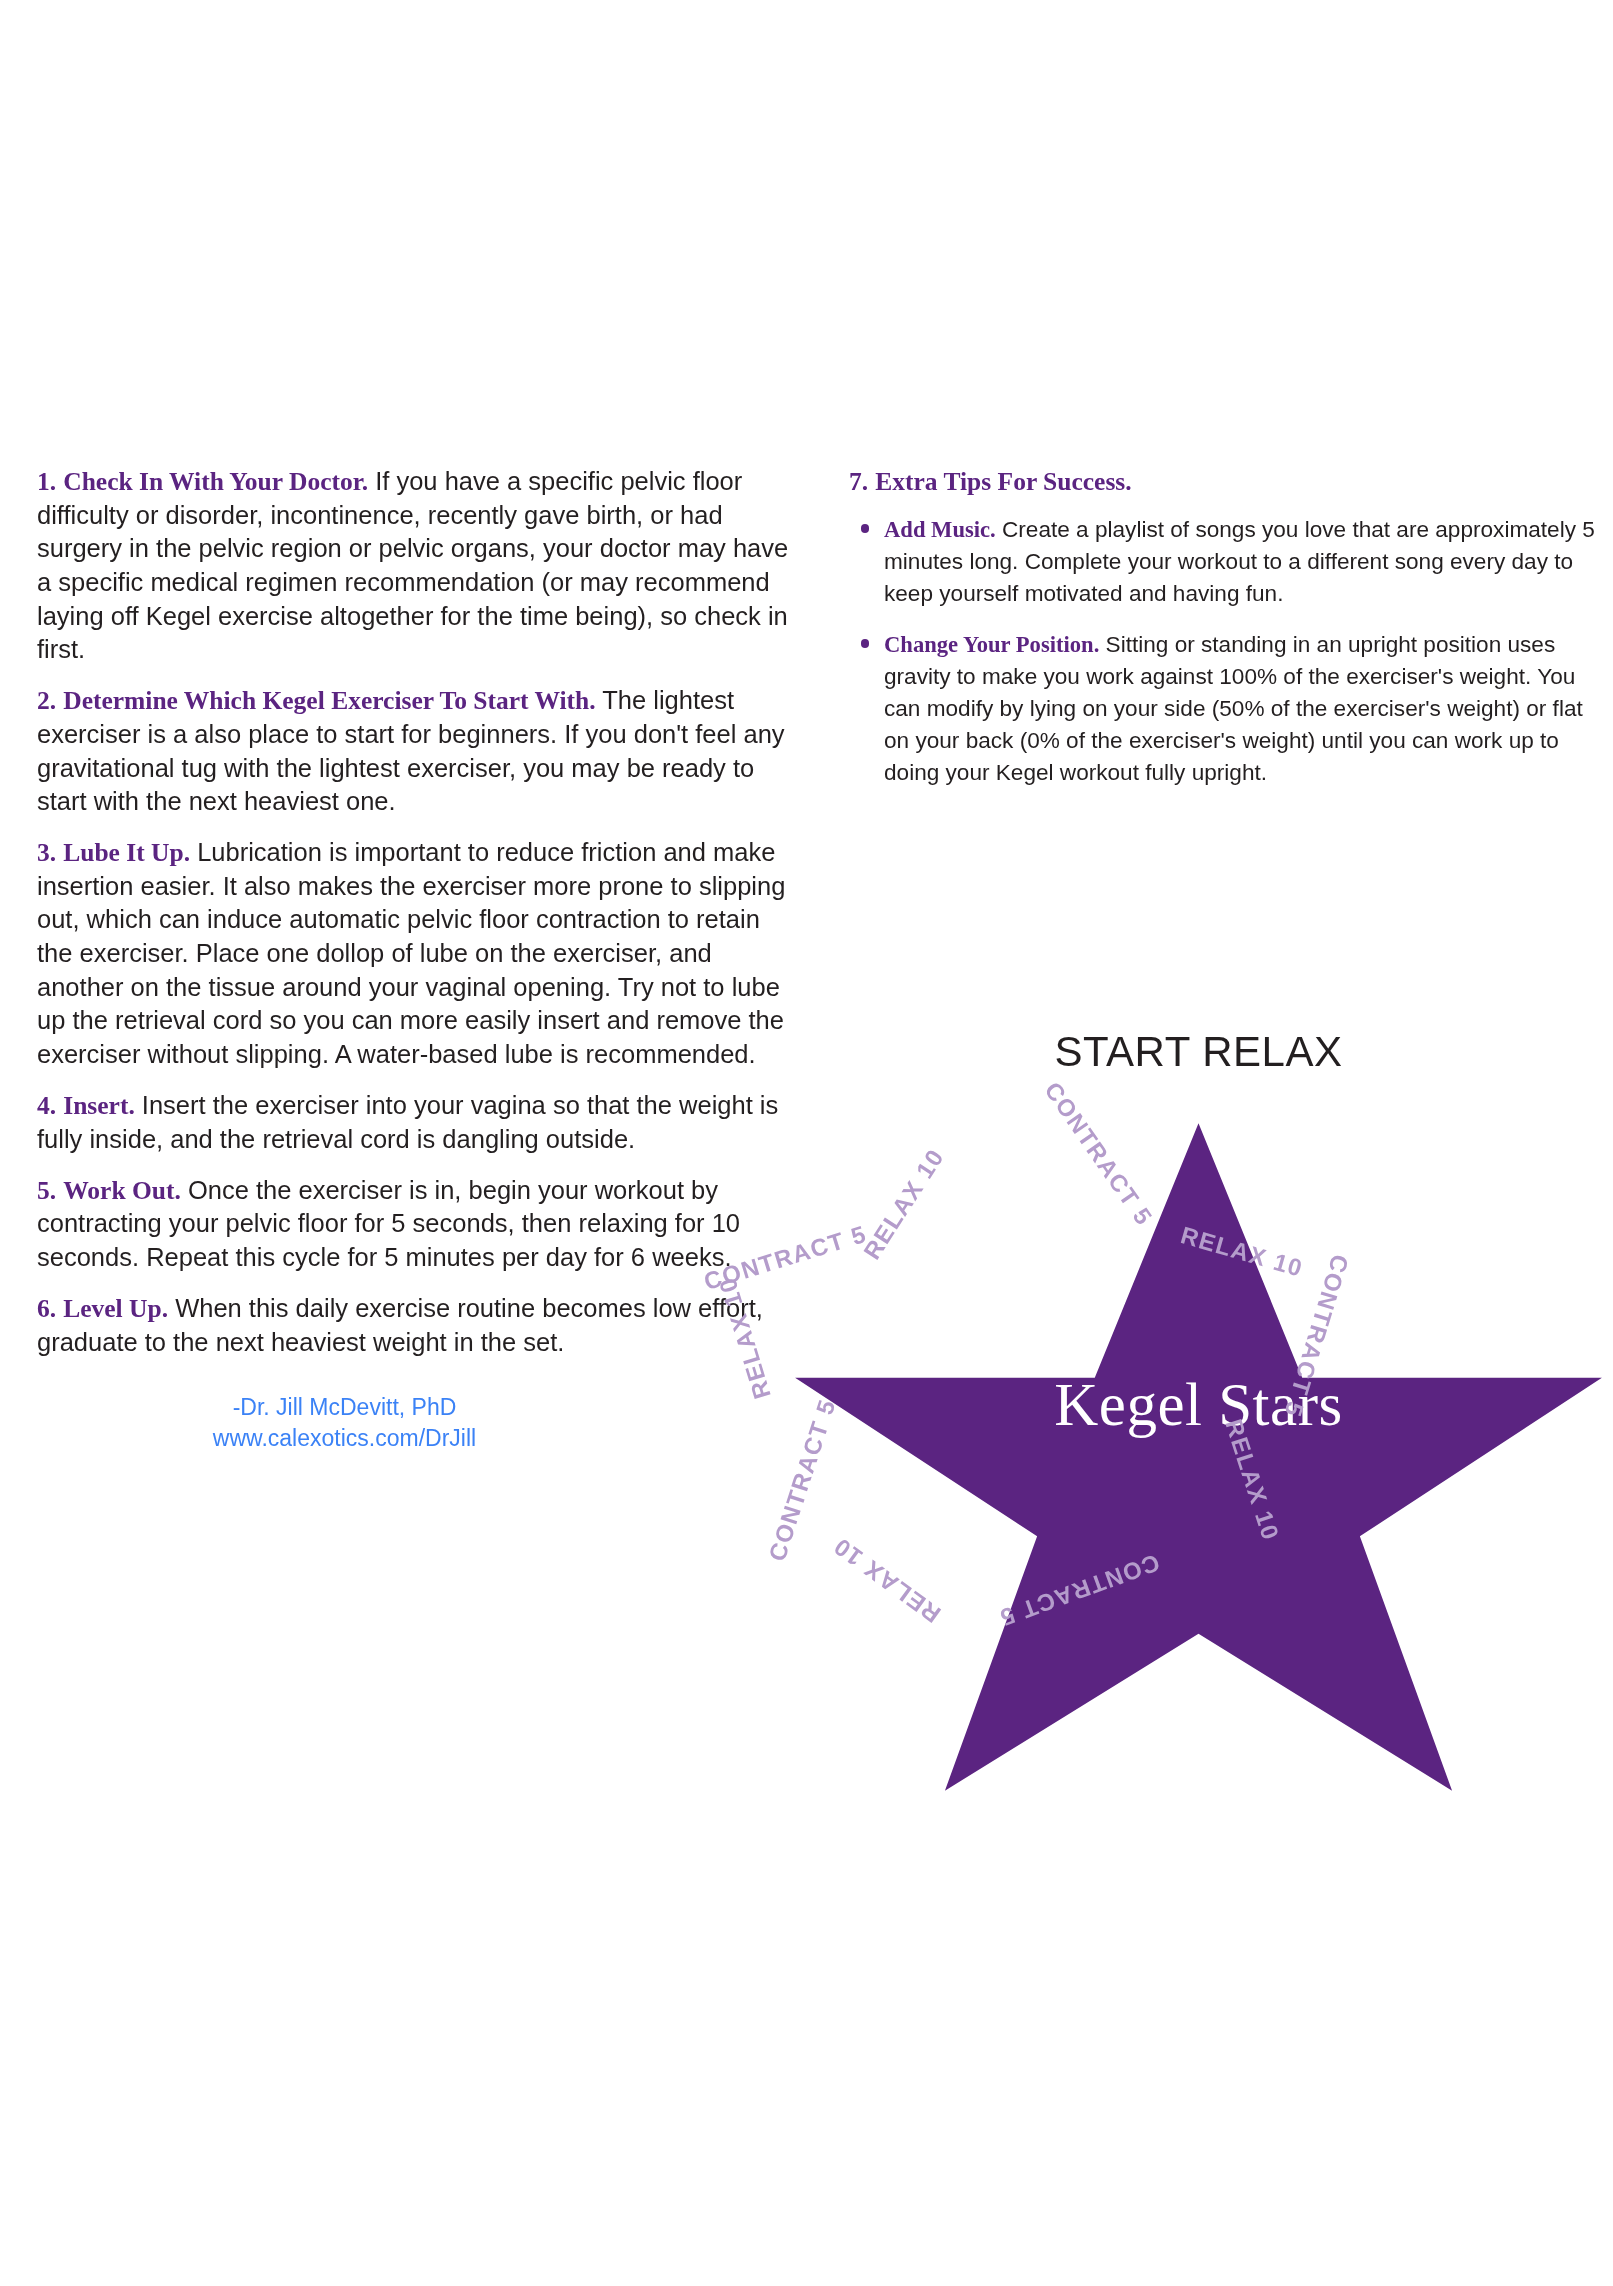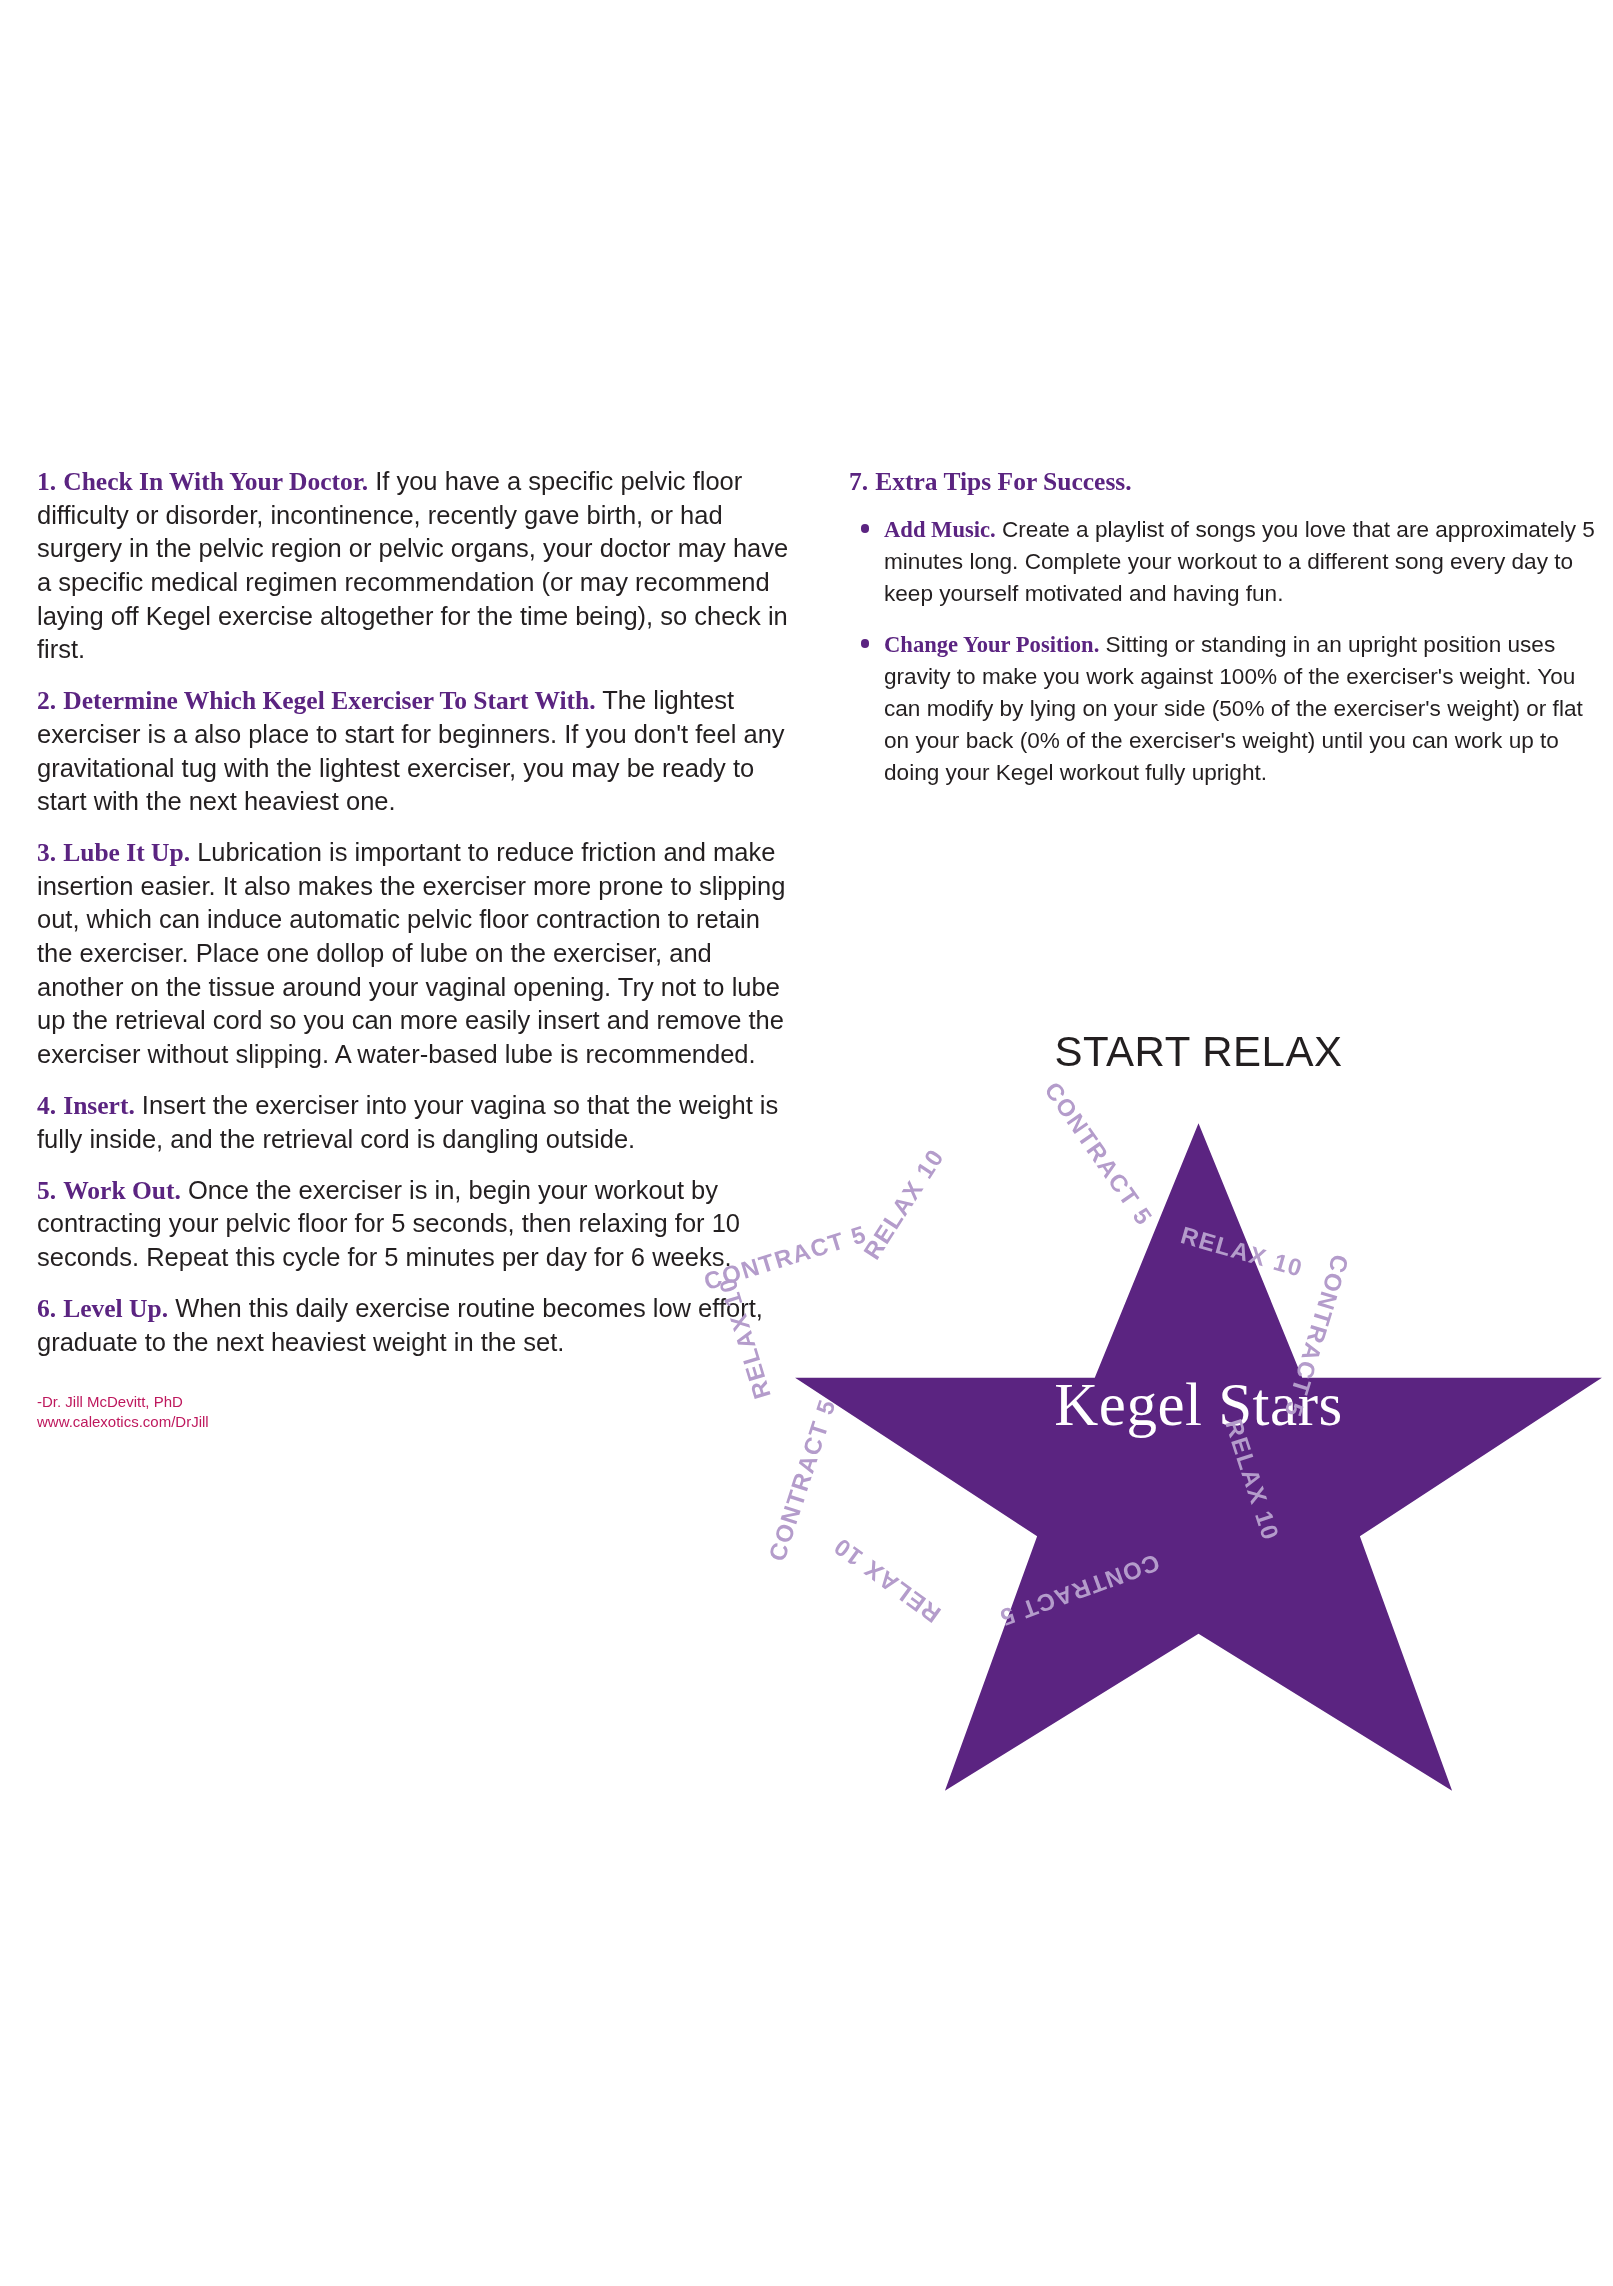--- a/index.html
+++ b/index.html
@@ -52,23 +52,24 @@
     font-family: "Liberation Serif", serif;
     font-weight: bold;
     color: #5b2481;
   }
   .step .body {
     font-family: "Liberation Sans", sans-serif;
   }
 
   .signature {
     margin-top: 33px;
-    font-size: 15px;
+    text-align: center;
+    font-size: 23px;
     line-height: 1.35;
-    color: #be185d;
+    color: #3b82f6;
     padding-right: 144px;
   }
 
   
   .tip-head {
     font-size: 25.5px;
     line-height: 1.3;
     margin-bottom: 15.4px;
   }
   .tip-head .num, .tip-head .head {

